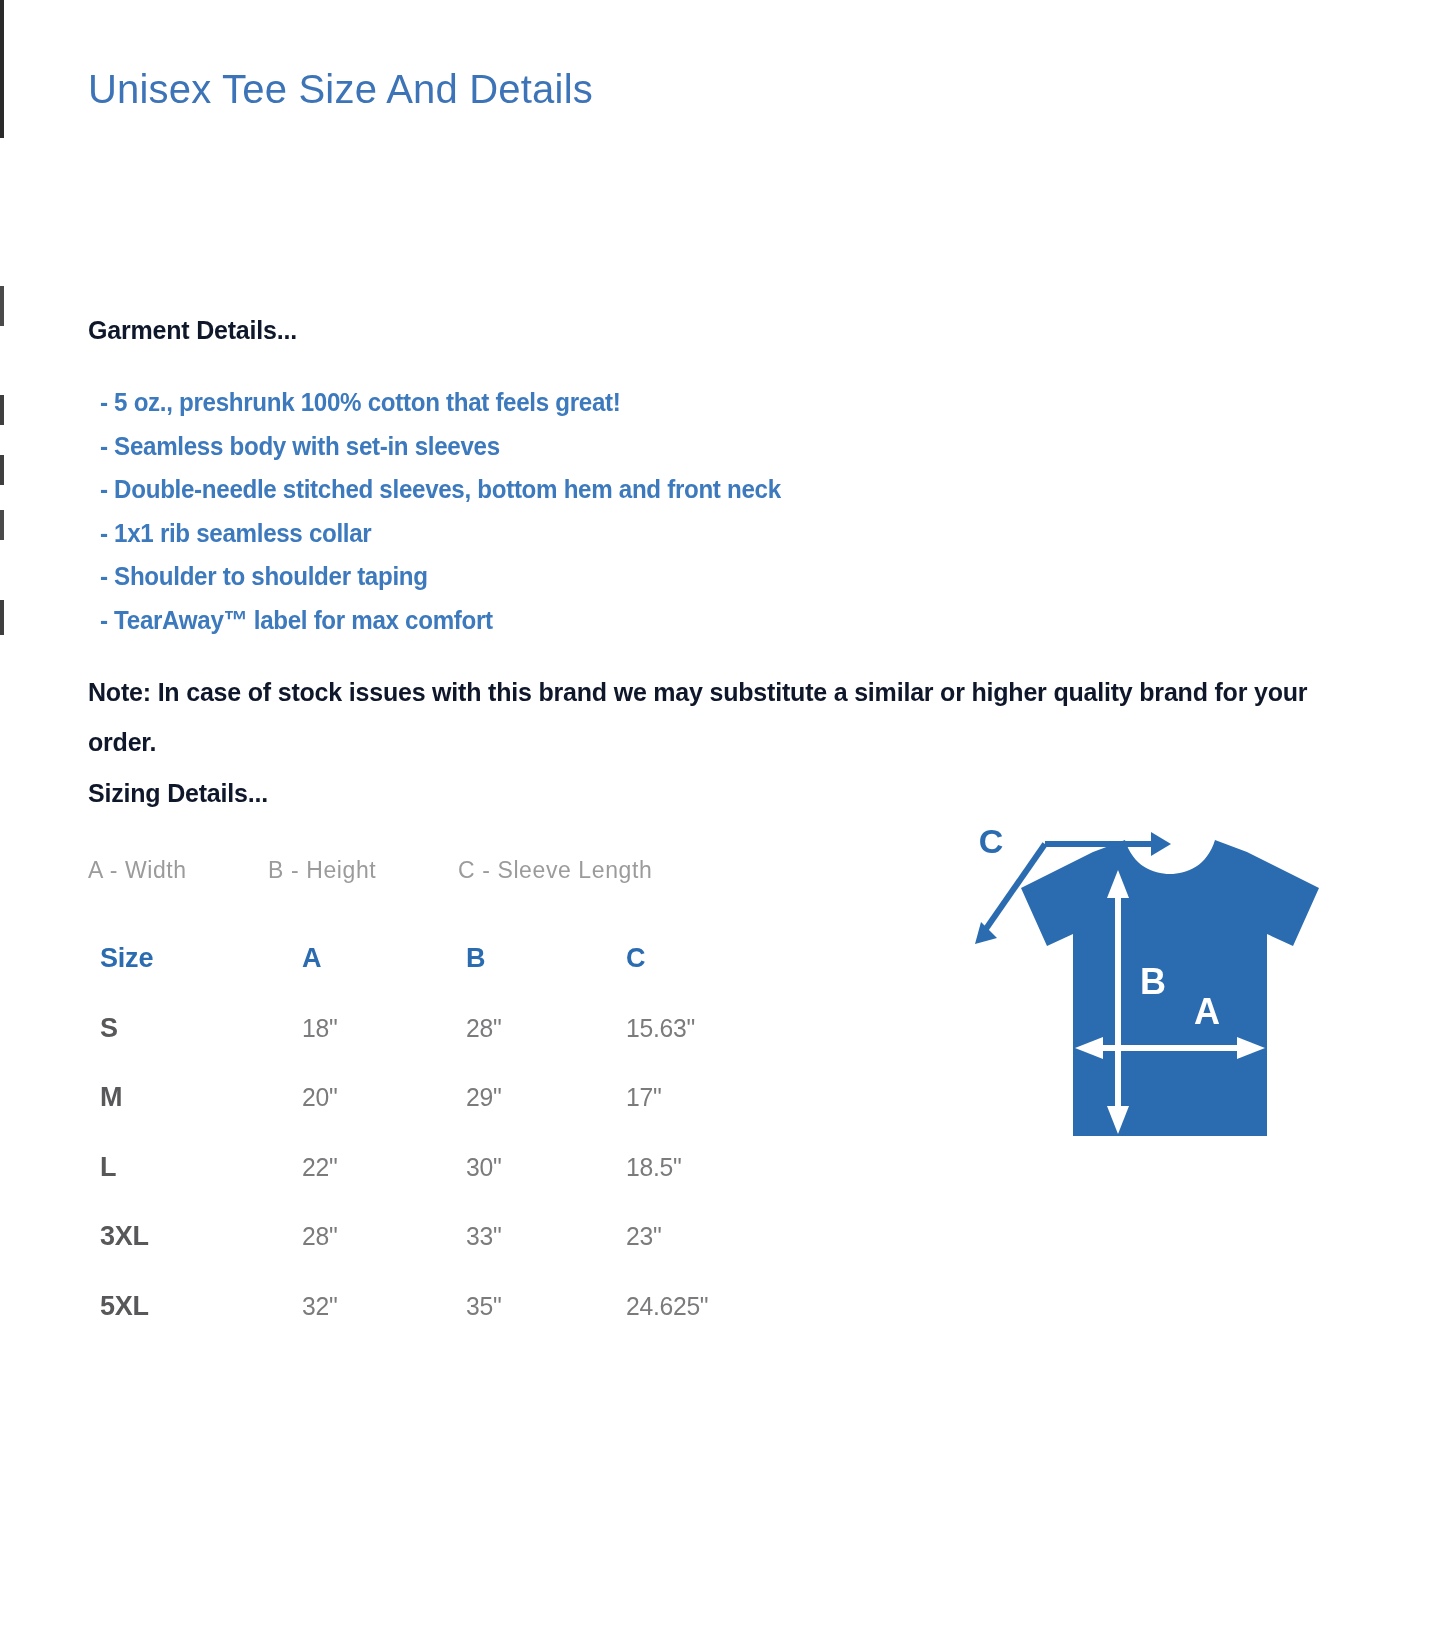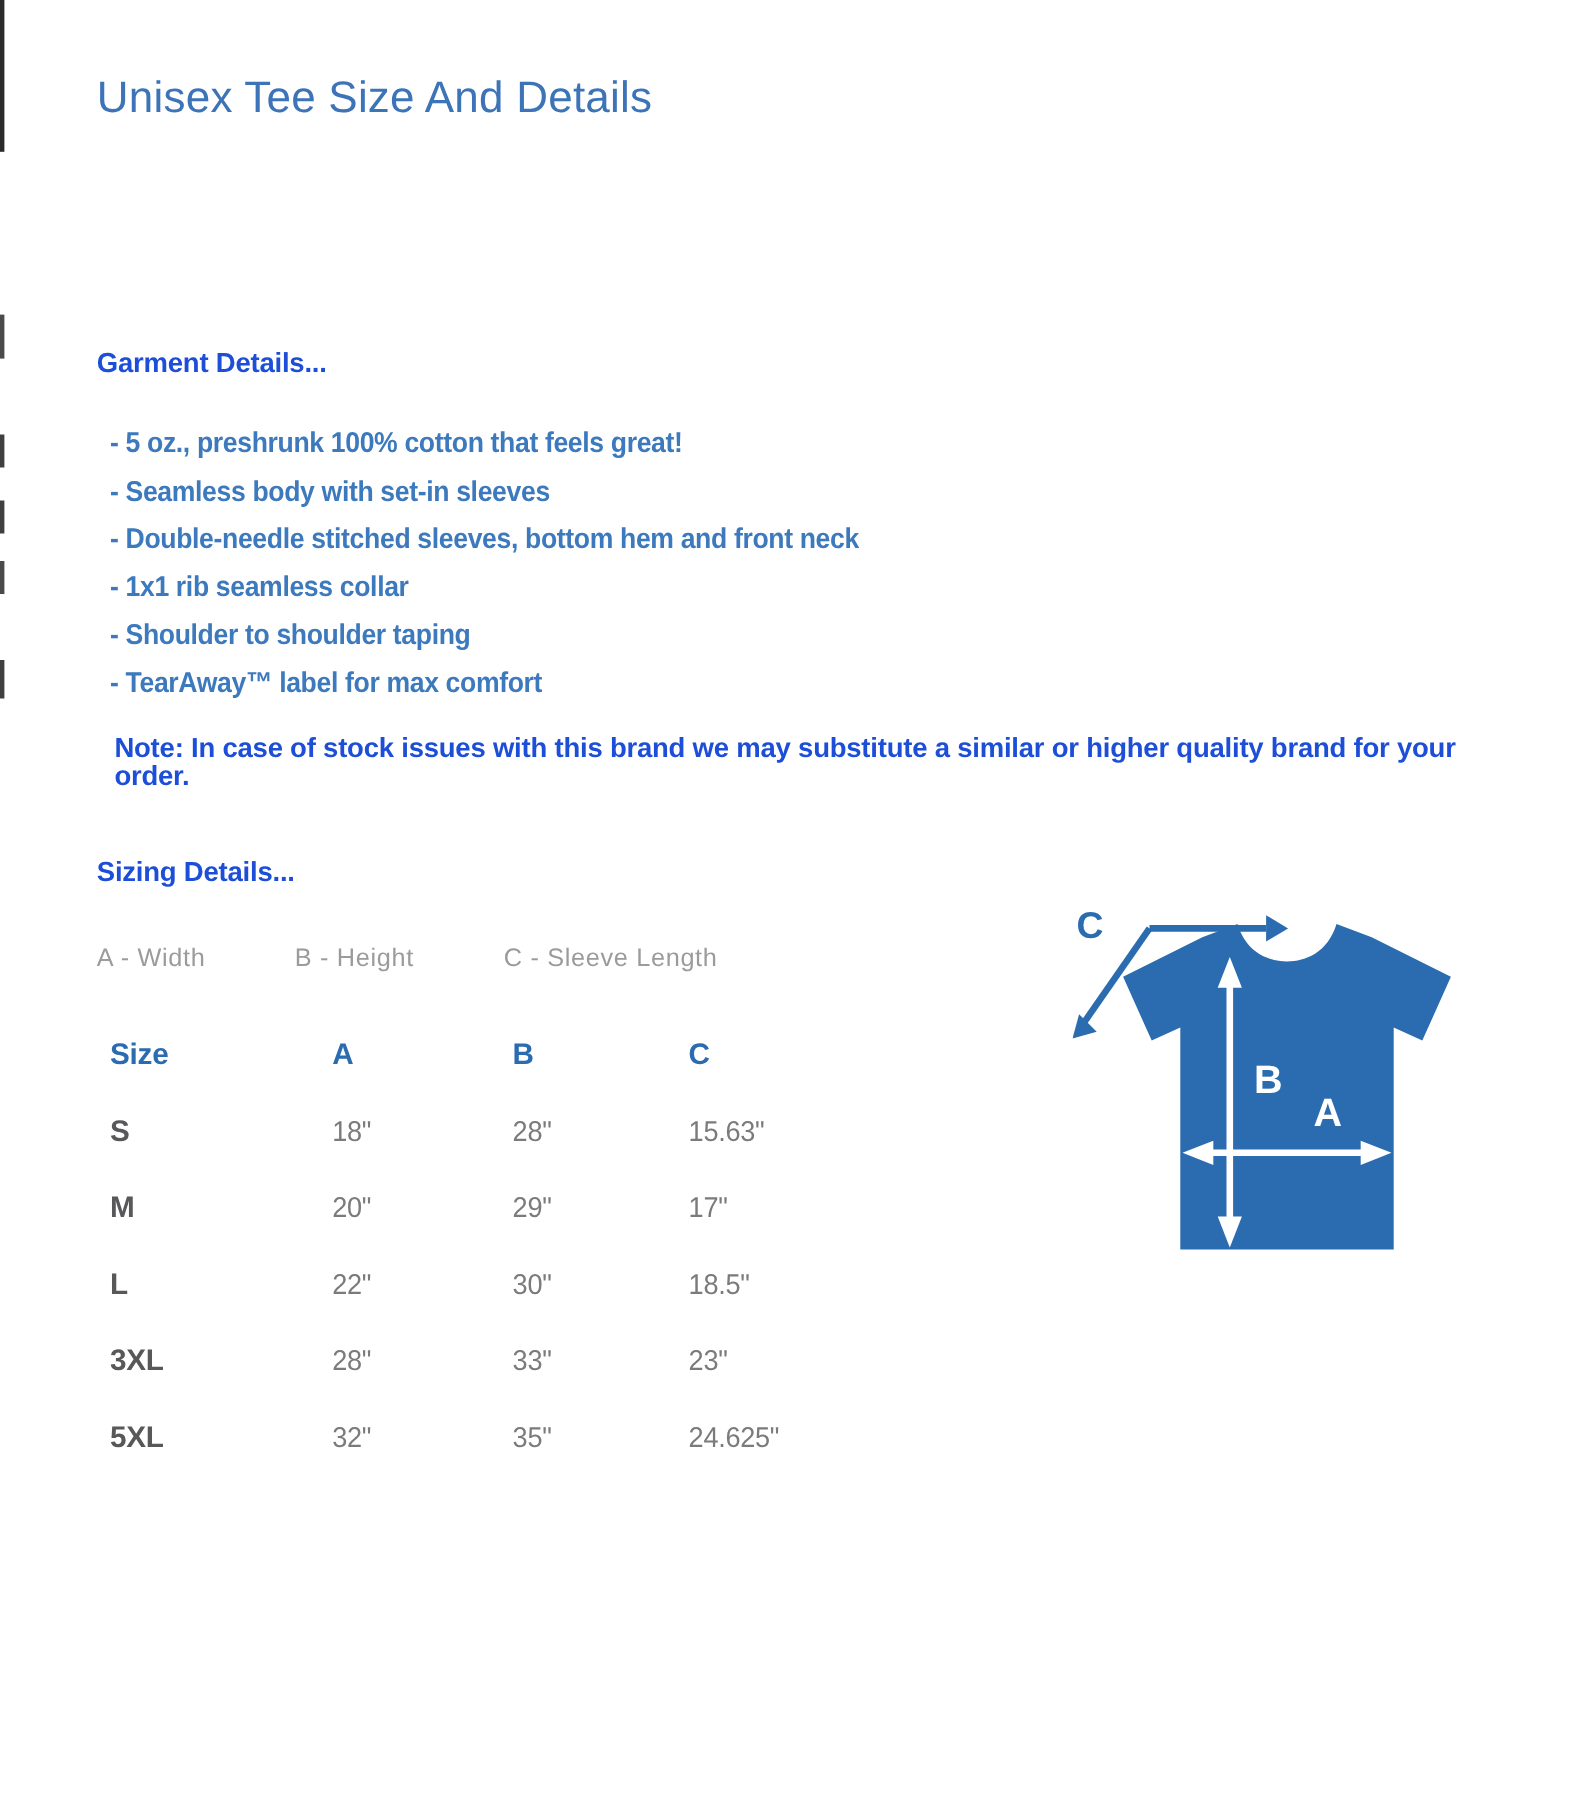--- a/index.html
+++ b/index.html
@@ -48,21 +48,21 @@
     letter-spacing: .2px;
     white-space: nowrap;
   }
 
   
   .section-heading {
     position: absolute;
     left: 88px;
     font-size: 25px;
     font-weight: bold;
-    color: #1d4ed8;
+    color: #0f172a;
     letter-spacing: -0.2px;
     white-space: nowrap;
   }
   #garment-heading { top: 316px; }
   #note-block      { top: 667px; }
   #sizing-heading  { top: 779px; }
 
   .bullet-list {
     position: absolute;
     left: 100px;
@@ -78,23 +78,22 @@
     font-weight: 600;
     letter-spacing: -0.35px;
     white-space: nowrap;
     transform: scaleX(0.93);
     transform-origin: left center;
   }
 
   #note-block {
     width: 1245px;
     white-space: normal;
-    line-height: 26px;
+    line-height: 50px;
     letter-spacing: -0.2px;
-    margin-left: 16px;
   }
 
   
   .legend-row {
     position: absolute;
     left: 88px;
     top: 857px;
     display: flex;
     font-size: 23px;
     color: #9b9b9b;

